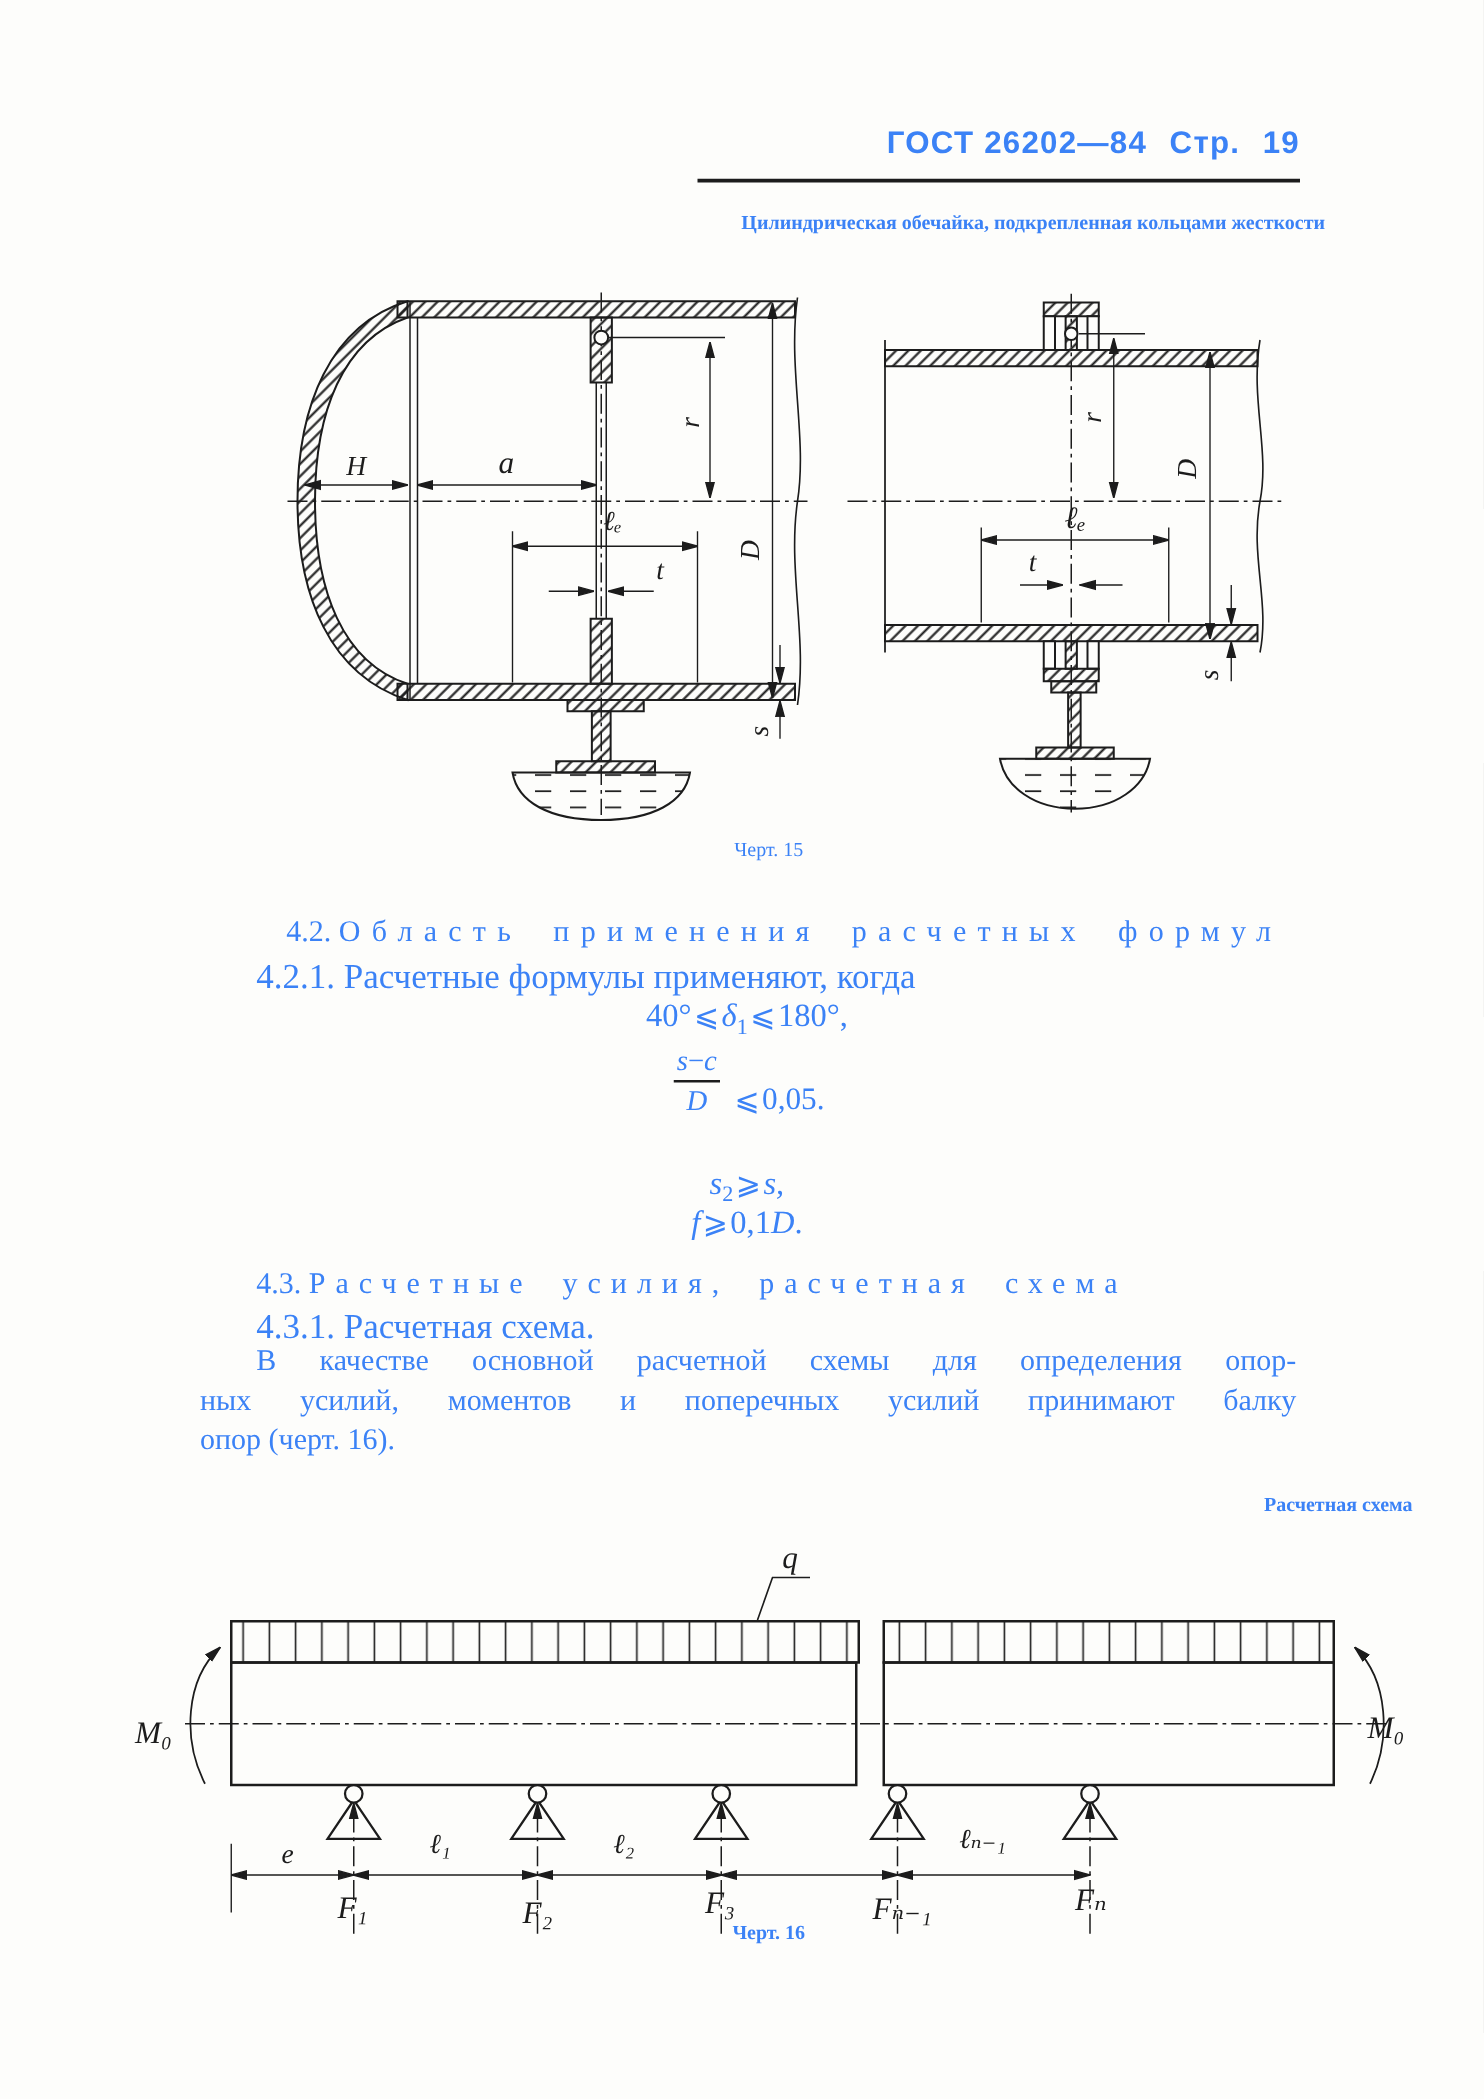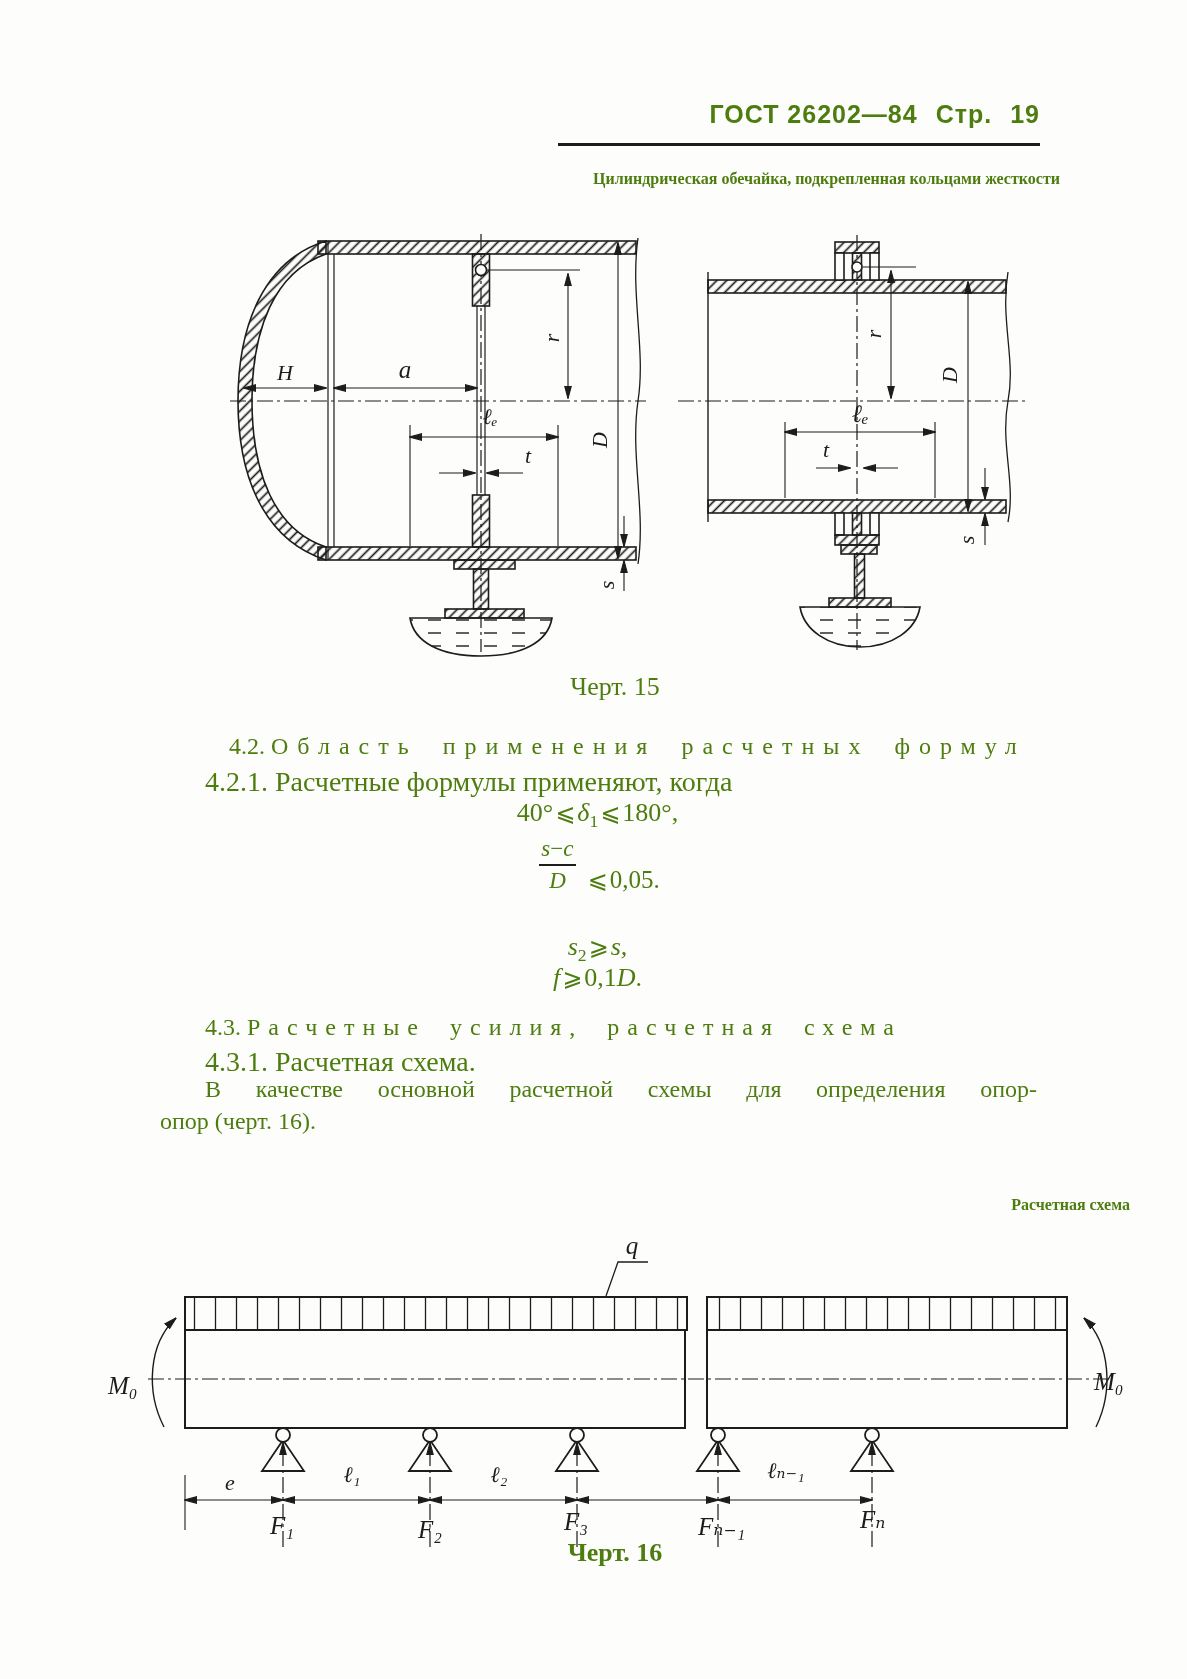--- a/index.html
+++ b/index.html
@@ -1,24 +1,24 @@
 <!DOCTYPE html>
 <html><head>
 <meta charset="utf-8">
 <style>
   html,body{margin:0;padding:0;background:#e8e8e4;}
-  .page{position:relative;width:1187px;height:1679px;background:#fdfdfb;color:#4d7c0f;
+  .page{position:relative;width:1187px;height:1679px;background:#fdfdfb;color:#3b82f6;
         font-family:"Liberation Serif","DejaVu Serif",serif;overflow:hidden;}
   .abs{position:absolute;}
   .hdr{font-family:"Liberation Sans","DejaVu Sans",sans-serif;font-weight:bold;font-size:25px;
        letter-spacing:1px;white-space:nowrap;}
   .hdr .gap{display:inline-block;width:18px;}
   .rule{background:#1c1c1c;height:3px;}
   .figtitle{font-weight:bold;font-size:16px;text-align:right;}
-  .caption{font-size:26px;text-align:center;}
+  .caption{font-size:16px;text-align:center;}
   .cap16{font-weight:bold;}
   .body{font-size:28px;line-height:31px;}
   .head-ls{font-size:24px;white-space:nowrap;}
   .ls1{letter-spacing:9px;word-spacing:10px;}
   .ls2{letter-spacing:8px;word-spacing:10px;}
   .jl{width:877px;text-align:justify;text-align-last:justify;font-size:24px;line-height:31.5px;}
   .jl.last{text-align-last:left;}
   .indent{padding-left:45px;box-sizing:border-box;}
   .formula{font-size:26px;text-align:center;width:875px;}
   .it{font-style:italic;}
@@ -176,20 +176,21 @@
 
   <div class="abs head-ls" style="top:1014px;left:205px;">
     <span>4.3.</span>
     <span class="ls2">Расчетные усилия, расчетная схема</span>
   </div>
 
   <div class="abs body" style="top:1046px;left:205px;">4.3.1. Расчетная схема.</div>
 
   <div class="abs" style="top:1074px;left:160px;">
     <div class="jl indent">В качестве основной расчетной схемы для определения опор-</div>
+    <div class="jl">ных усилий, моментов и поперечных усилий принимают балку</div>
     <div class="jl last">опор (черт. 16).</div>
   </div>
 
   <div class="abs figtitle" style="top:1196px;left:100px;width:1030px;">Расчетная схема</div>
 
   <svg class="abs" style="top:1232px;left:100px;" width="1020" height="322" viewBox="0 0 1020 322">
     <defs>
       <pattern id="cb" patternUnits="userSpaceOnUse" width="21" height="33">
         <line x1="10.5" y1="0" x2="10.5" y2="33" stroke="#1c1c1c" stroke-width="1.3"></line>
       </pattern>

